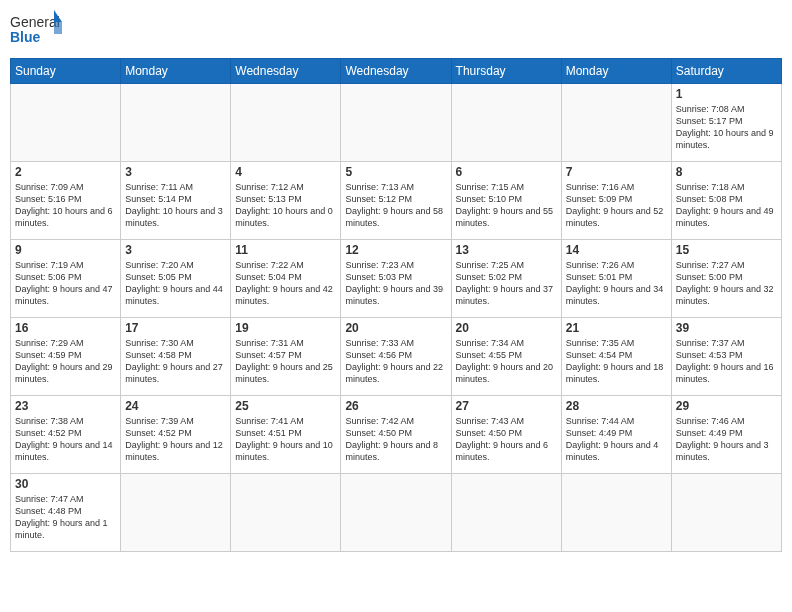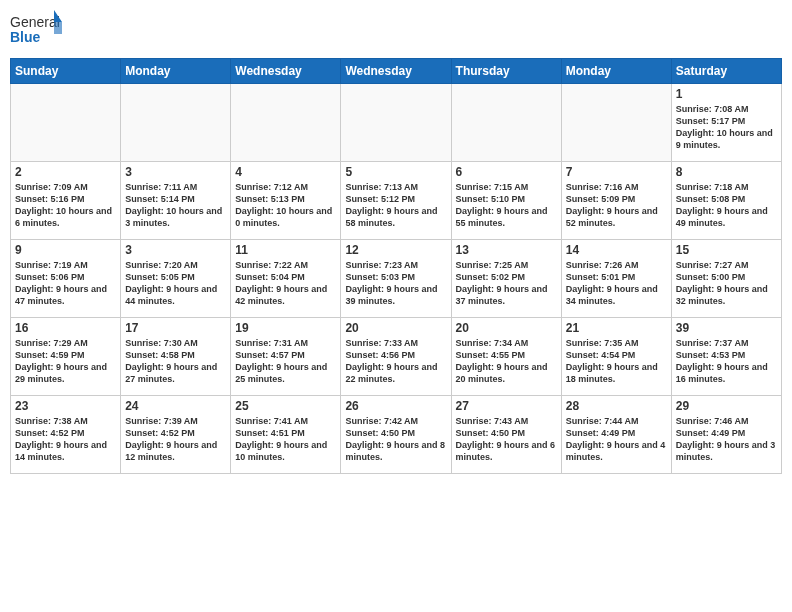--- a/index.html
+++ b/index.html
@@ -41,21 +41,21 @@
     }
     .calendar {
       width: 100%;
       border-collapse: collapse;
       border: 1px solid #ccc;
     }
     .calendar th {
       background: #1a6dba;
       color: #fff;
       font-size: 12px;
-      font-weight: bold;
+      font-weight: normal;
       padding: 5px 4px;
       text-align: left;
       border: 1px solid #1560a8;
     }
     .calendar td {
       border: 1px solid #ccc;
       vertical-align: top;
       padding: 3px 4px;
       font-size: 9.5px;
       color: #333;
@@ -65,21 +65,20 @@
     .day-number {
       font-size: 12px;
       font-weight: bold;
       display: block;
       margin-bottom: 2px;
     }
     .day-info {
       font-size: 9px;
       line-height: 1.35;
       color: #333;
-      font-weight: bold;
     }
     .empty-cell {
       background: #f9f9f9;
     }
   </style>
 </head>
 <body>
 
 <div class="page">
   <div class="header">
@@ -235,15 +234,27 @@
           </td>
           <td>
             <span class="day-number">28</span>
             <div class="day-info">Sunrise: 7:44 AM<br>Sunset: 4:49 PM<br>Daylight: 9 hours and 4 minutes.</div>
           </td>
           <td>
             <span class="day-number">29</span>
             <div class="day-info">Sunrise: 7:46 AM<br>Sunset: 4:49 PM<br>Daylight: 9 hours and 3 minutes.</div>
           </td>
         </tr>
+        <tr>
+          <td>
+            <span class="day-number">30</span>
+            <div class="day-info">Sunrise: 7:47 AM<br>Sunset: 4:48 PM<br>Daylight: 9 hours and 1 minute.</div>
+          </td>
+          <td class="empty-cell"></td>
+          <td class="empty-cell"></td>
+          <td class="empty-cell"></td>
+          <td class="empty-cell"></td>
+          <td class="empty-cell"></td>
+          <td class="empty-cell"></td>
+        </tr>
       </tbody>
   </table>
 </div>
 
 </body></html>

